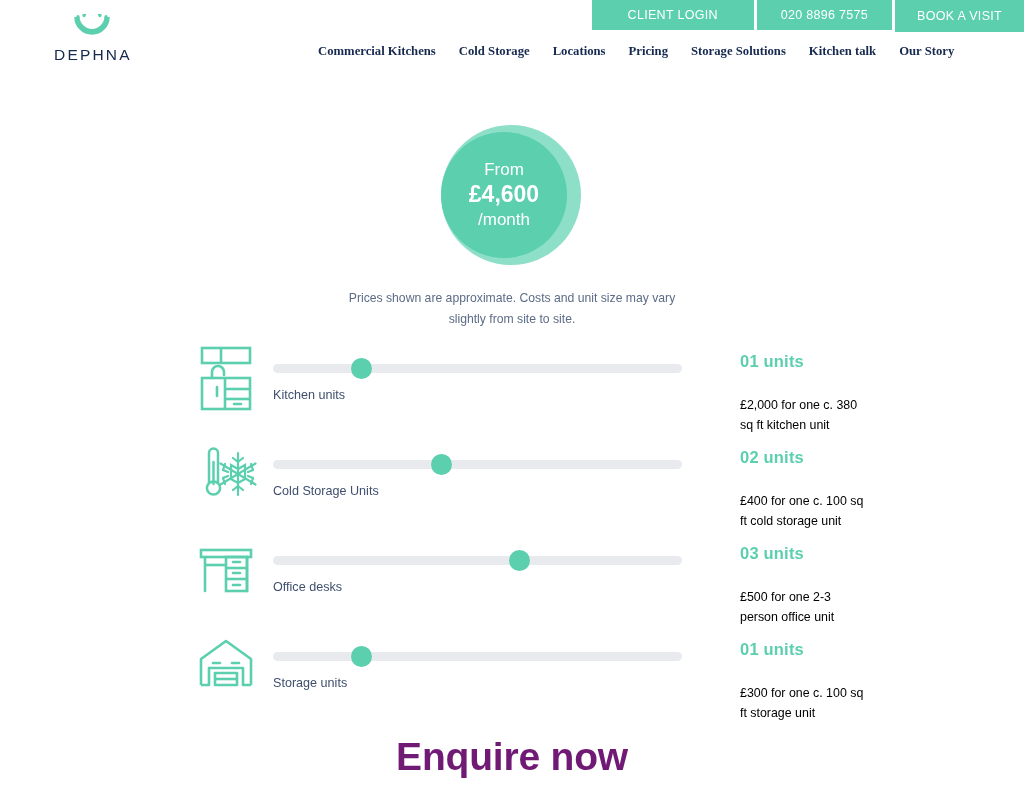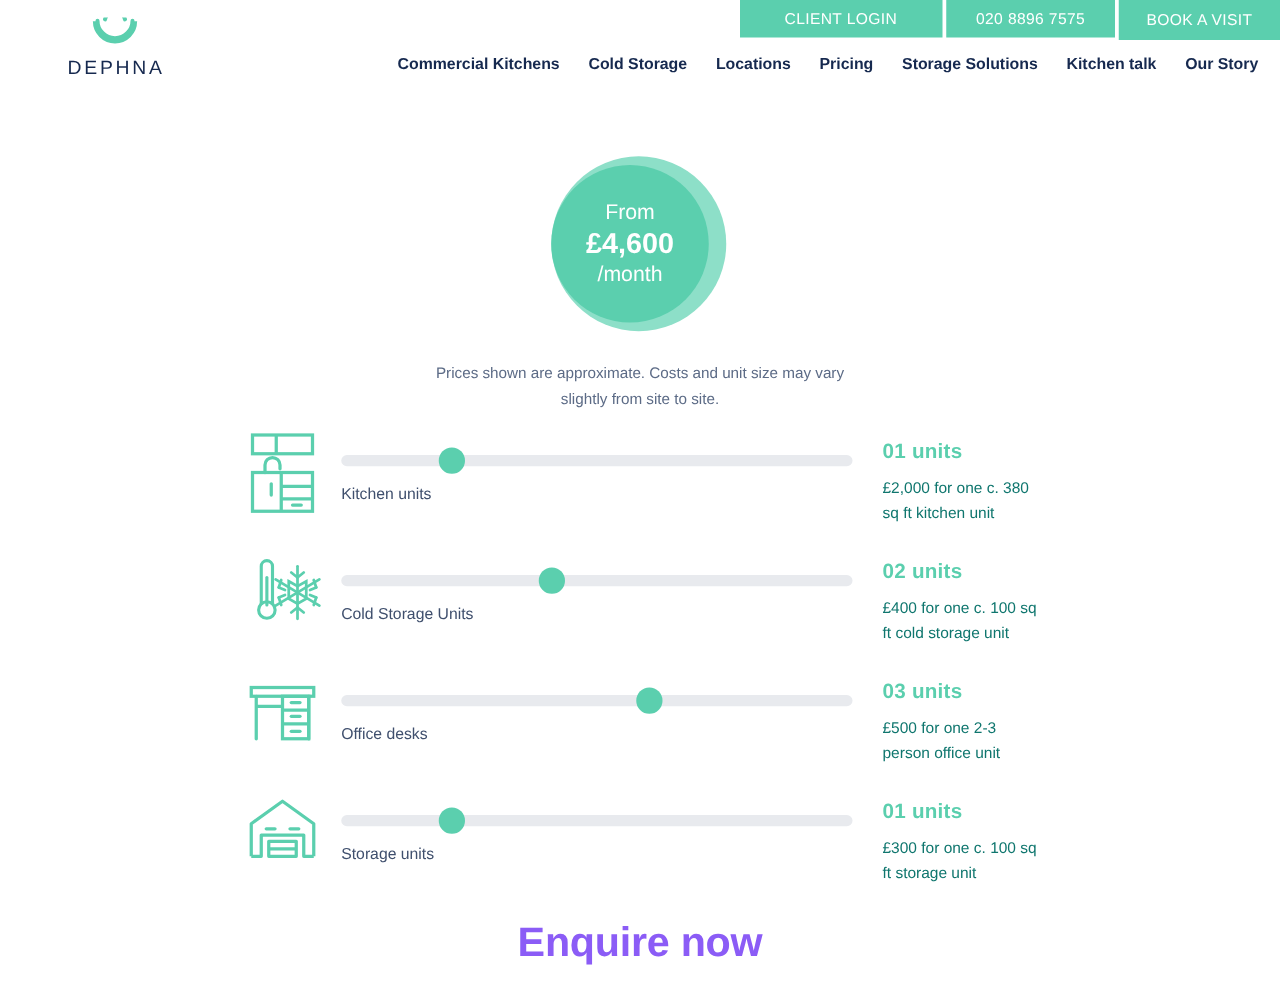--- a/index.html
+++ b/index.html
@@ -59,20 +59,21 @@
     align-items: center;
     gap: 23px;
   }
   .nav a {
     color: #16294f;
     font-size: 12.7px;
     font-weight: bold;
     text-decoration: none;
     white-space: nowrap;
     cursor: pointer;
+    font-family: Liberation Serif, serif;
   }
 
   
   .circle-wrap {
     position: absolute;
     left: 441px;
     top: 125px;
     width: 140px;
     height: 140px;
     border-radius: 50%;
@@ -150,44 +151,44 @@
     cursor: pointer;
   }
   .row-label {
     position: absolute;
     left: 273px;
     top: 48px;
     color: #3f4f6d;
     font-size: 12.6px;
   }
 
-  .row-right { position: absolute; left: 706px; top: 12px; width: 180px; }
+  .row-right { position: absolute; left: 740px; top: 12px; width: 180px; }
   .units {
     color: #5bcfae;
     font-size: 16.5px;
     font-weight: bold;
     letter-spacing: 0.2px;
   }
   .desc {
-    color: #0f766e;
+    color: #000000;
     font-size: 12.4px;
     line-height: 1.62;
-    margin-top: 9px;
+    margin-top: 24px;
     max-width: 124px;
   }
 
   
   .enquire {
     position: absolute;
     top: 735px;
     left: 0;
     width: 1024px;
     text-align: center;
-    color: #8b5cf6;
-    font-size: 33px;
+    color: #701a75;
+    font-size: 39px;
     font-weight: bold;
     letter-spacing: -0.2px;
     cursor: pointer;
   }
 </style>
 </head>
 <body>
 
 <div class="topbar">
   <div class="topbtn">CLIENT LOGIN</div>

